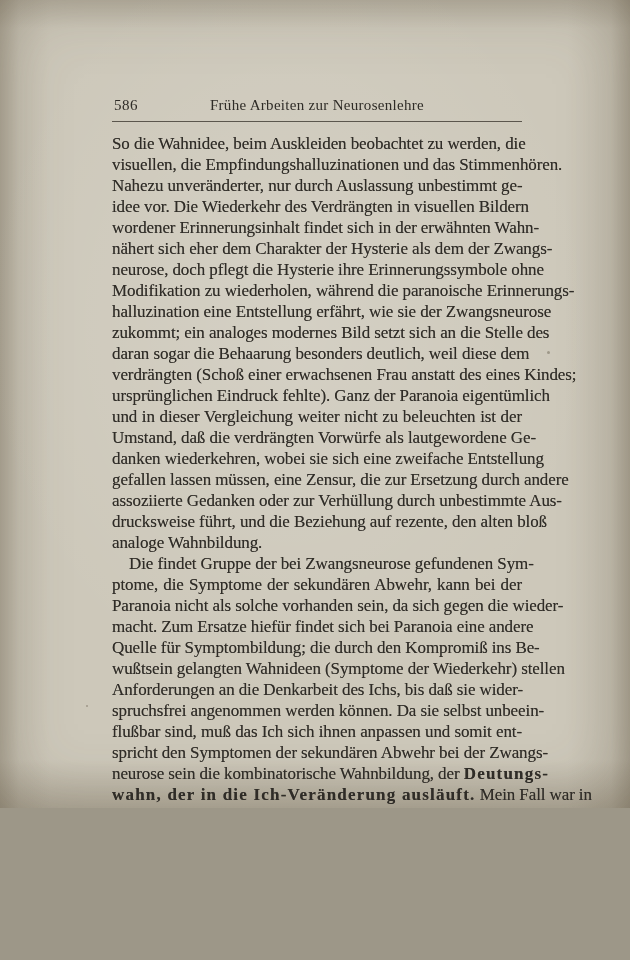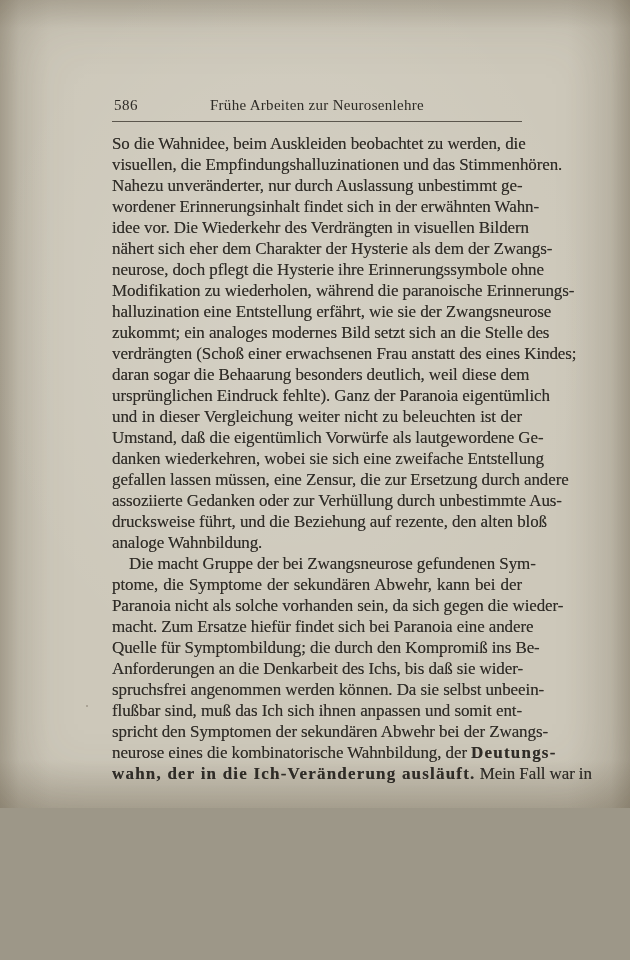--- a/index.html
+++ b/index.html
@@ -91,46 +91,47 @@
     <span class="running-title">Frühe Arbeiten zur Neurosenlehre</span>
   </header>
 
   <div class="header-rule"></div>
 
   <main class="text-block">
       <div>
         <div class="line"><span class="">So die Wahnidee, beim Auskleiden beobachtet zu werden, die</span></div>
         <div class="line"><span class="">visuellen, die Empfindungshalluzinationen und das Stimmenhören.</span></div>
         <div class="line"><span class="">Nahezu unveränderter, nur durch Auslassung unbestimmt ge-</span></div>
+        <div class="line"><span class="">idee vor. Die Wiederkehr des Verdrängten in visuellen Bildern</span></div>
         <div class="line"><span class="">wordener Erinnerungsinhalt findet sich in der erwähnten Wahn-</span></div>
-        <div class="line"><span class="">idee vor. Die Wiederkehr des Verdrängten in visuellen Bildern</span></div>
         <div class="line"><span class="">nähert sich eher dem Charakter der Hysterie als dem der Zwangs-</span></div>
         <div class="line"><span class="">neurose, doch pflegt die Hysterie ihre Erinnerungssymbole ohne</span></div>
         <div class="line"><span class="">Modifikation zu wiederholen, während die paranoische Erinnerungs-</span></div>
         <div class="line"><span class="">halluzination eine Entstellung erfährt, wie sie der Zwangsneurose</span></div>
         <div class="line"><span class="">zukommt; ein analoges modernes Bild setzt sich an die Stelle des</span></div>
+        <div class="line"><span class="">daran sogar die Behaarung besonders deutlich, weil diese dem</span></div>
         <div class="line"><span class="">verdrängten (Schoß einer erwachsenen Frau anstatt des eines Kindes;</span></div>
-        <div class="line"><span class="">daran sogar die Behaarung besonders deutlich, weil diese dem</span></div>
         <div class="line"><span class="">ursprünglichen Eindruck fehlte). Ganz der Paranoia eigentümlich</span></div>
         <div class="line"><span class="">und in dieser Vergleichung weiter nicht zu beleuchten ist der</span></div>
-        <div class="line"><span class="">Umstand, daß die eigentümlich Vorwürfe als lautgewordene Ge-</span></div>
+        <div class="line"><span class="">Umstand, daß die verdrängten Vorwürfe als lautgewordene Ge-</span></div>
         <div class="line"><span class="">danken wiederkehren, wobei sie sich eine zweifache Entstellung</span></div>
         <div class="line"><span class="">gefallen lassen müssen, eine Zensur, die zur Ersetzung durch andere</span></div>
         <div class="line"><span class="">assoziierte Gedanken oder zur Verhüllung durch unbestimmte Aus-</span></div>
         <div class="line"><span class="">drucksweise führt, und die Beziehung auf rezente, den alten bloß</span></div>
         <div class="line flush-last"><span class="">analoge Wahnbildung.</span></div>
       </div>
       <div>
-        <div class="line indent"><span class="">Die macht Gruppe der bei Zwangsneurose gefundenen Sym-</span></div>
+        <div class="line indent"><span class="">Die findet Gruppe der bei Zwangsneurose gefundenen Sym-</span></div>
         <div class="line"><span class="">ptome, die Symptome der sekundären Abwehr, kann bei der</span></div>
         <div class="line"><span class="">Paranoia nicht als solche vorhanden sein, da sich gegen die wieder-</span></div>
         <div class="line"><span class="">macht. Zum Ersatze hiefür findet sich bei Paranoia eine andere</span></div>
         <div class="line"><span class="">Quelle für Symptombildung; die durch den Kompromiß ins Be-</span></div>
+        <div class="line"><span class="">wußtsein gelangten Wahnideen (Symptome der Wiederkehr) stellen</span></div>
         <div class="line"><span class="">Anforderungen an die Denkarbeit des Ichs, bis daß sie wider-</span></div>
         <div class="line"><span class="">spruchsfrei angenommen werden können. Da sie selbst unbeein-</span></div>
         <div class="line"><span class="">flußbar sind, muß das Ich sich ihnen anpassen und somit ent-</span></div>
         <div class="line"><span class="">spricht den Symptomen der sekundären Abwehr bei der Zwangs-</span></div>
-        <div class="line"><span class="">neurose eines die kombinatorische Wahnbildung, der </span><span class="spaced">Deutungs-</span></div>
+        <div class="line"><span class="">neurose sein die kombinatorische Wahnbildung, der </span><span class="spaced">Deutungs-</span></div>
         <div class="line"><span class="spaced">wahn, der in die Ich-Veränderung ausläuft.</span><span class=""> Mein Fall war in</span></div>
       </div>
     </main>
 
 </div>
 
 </body></html>

